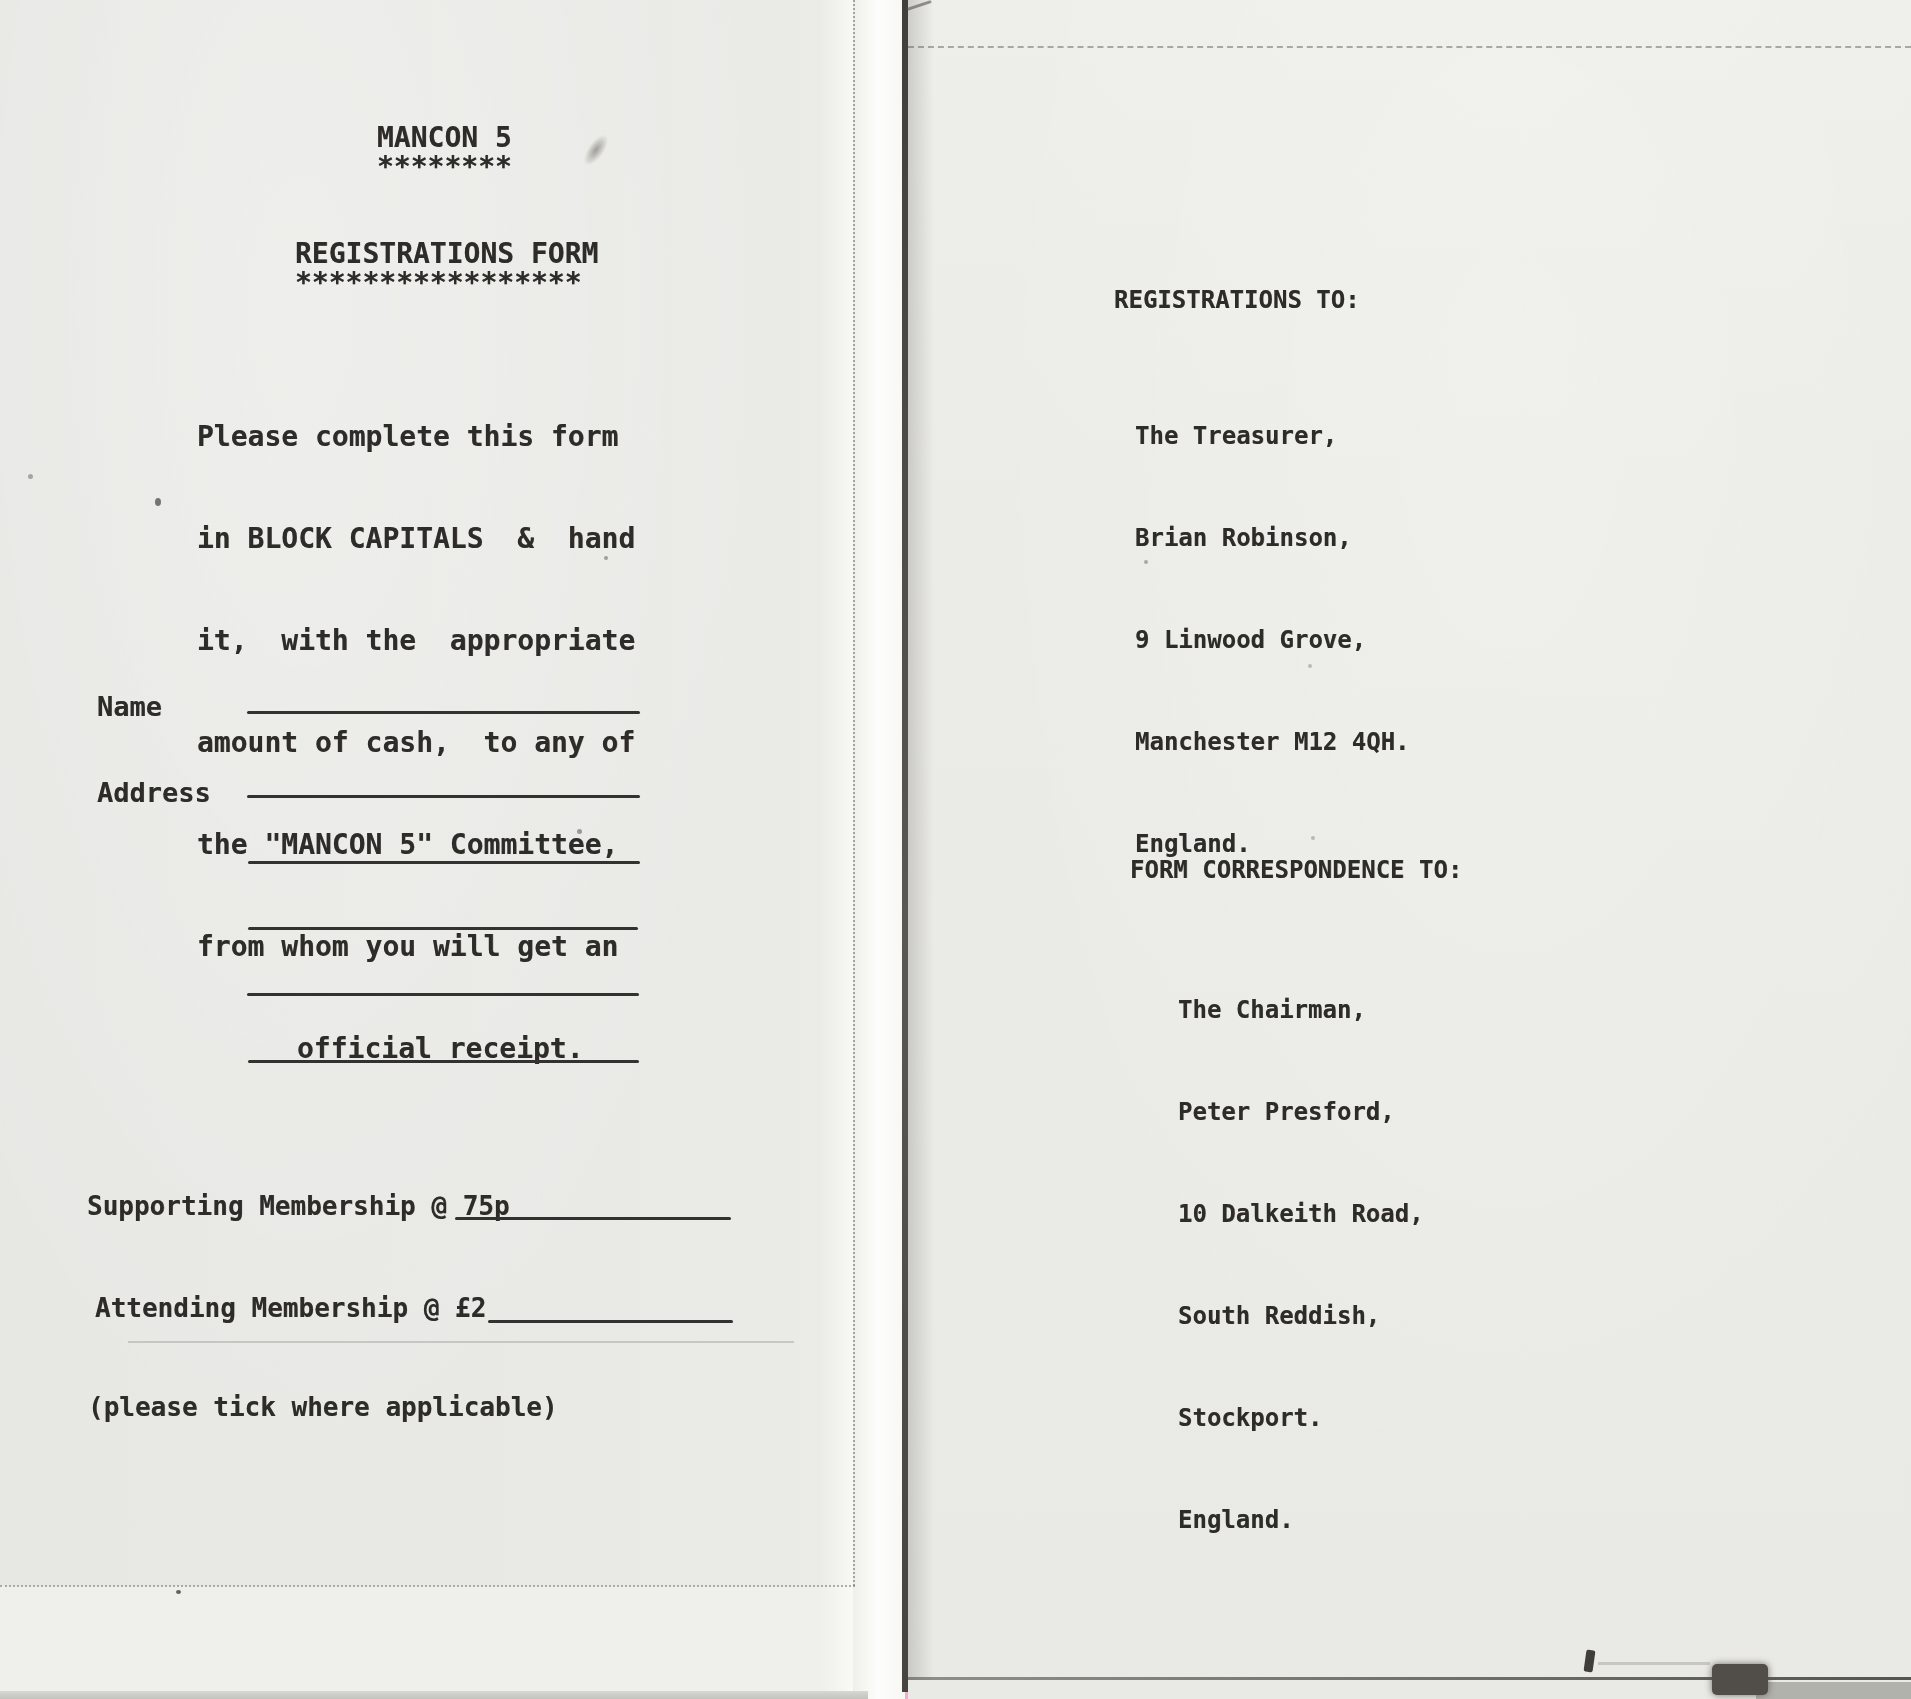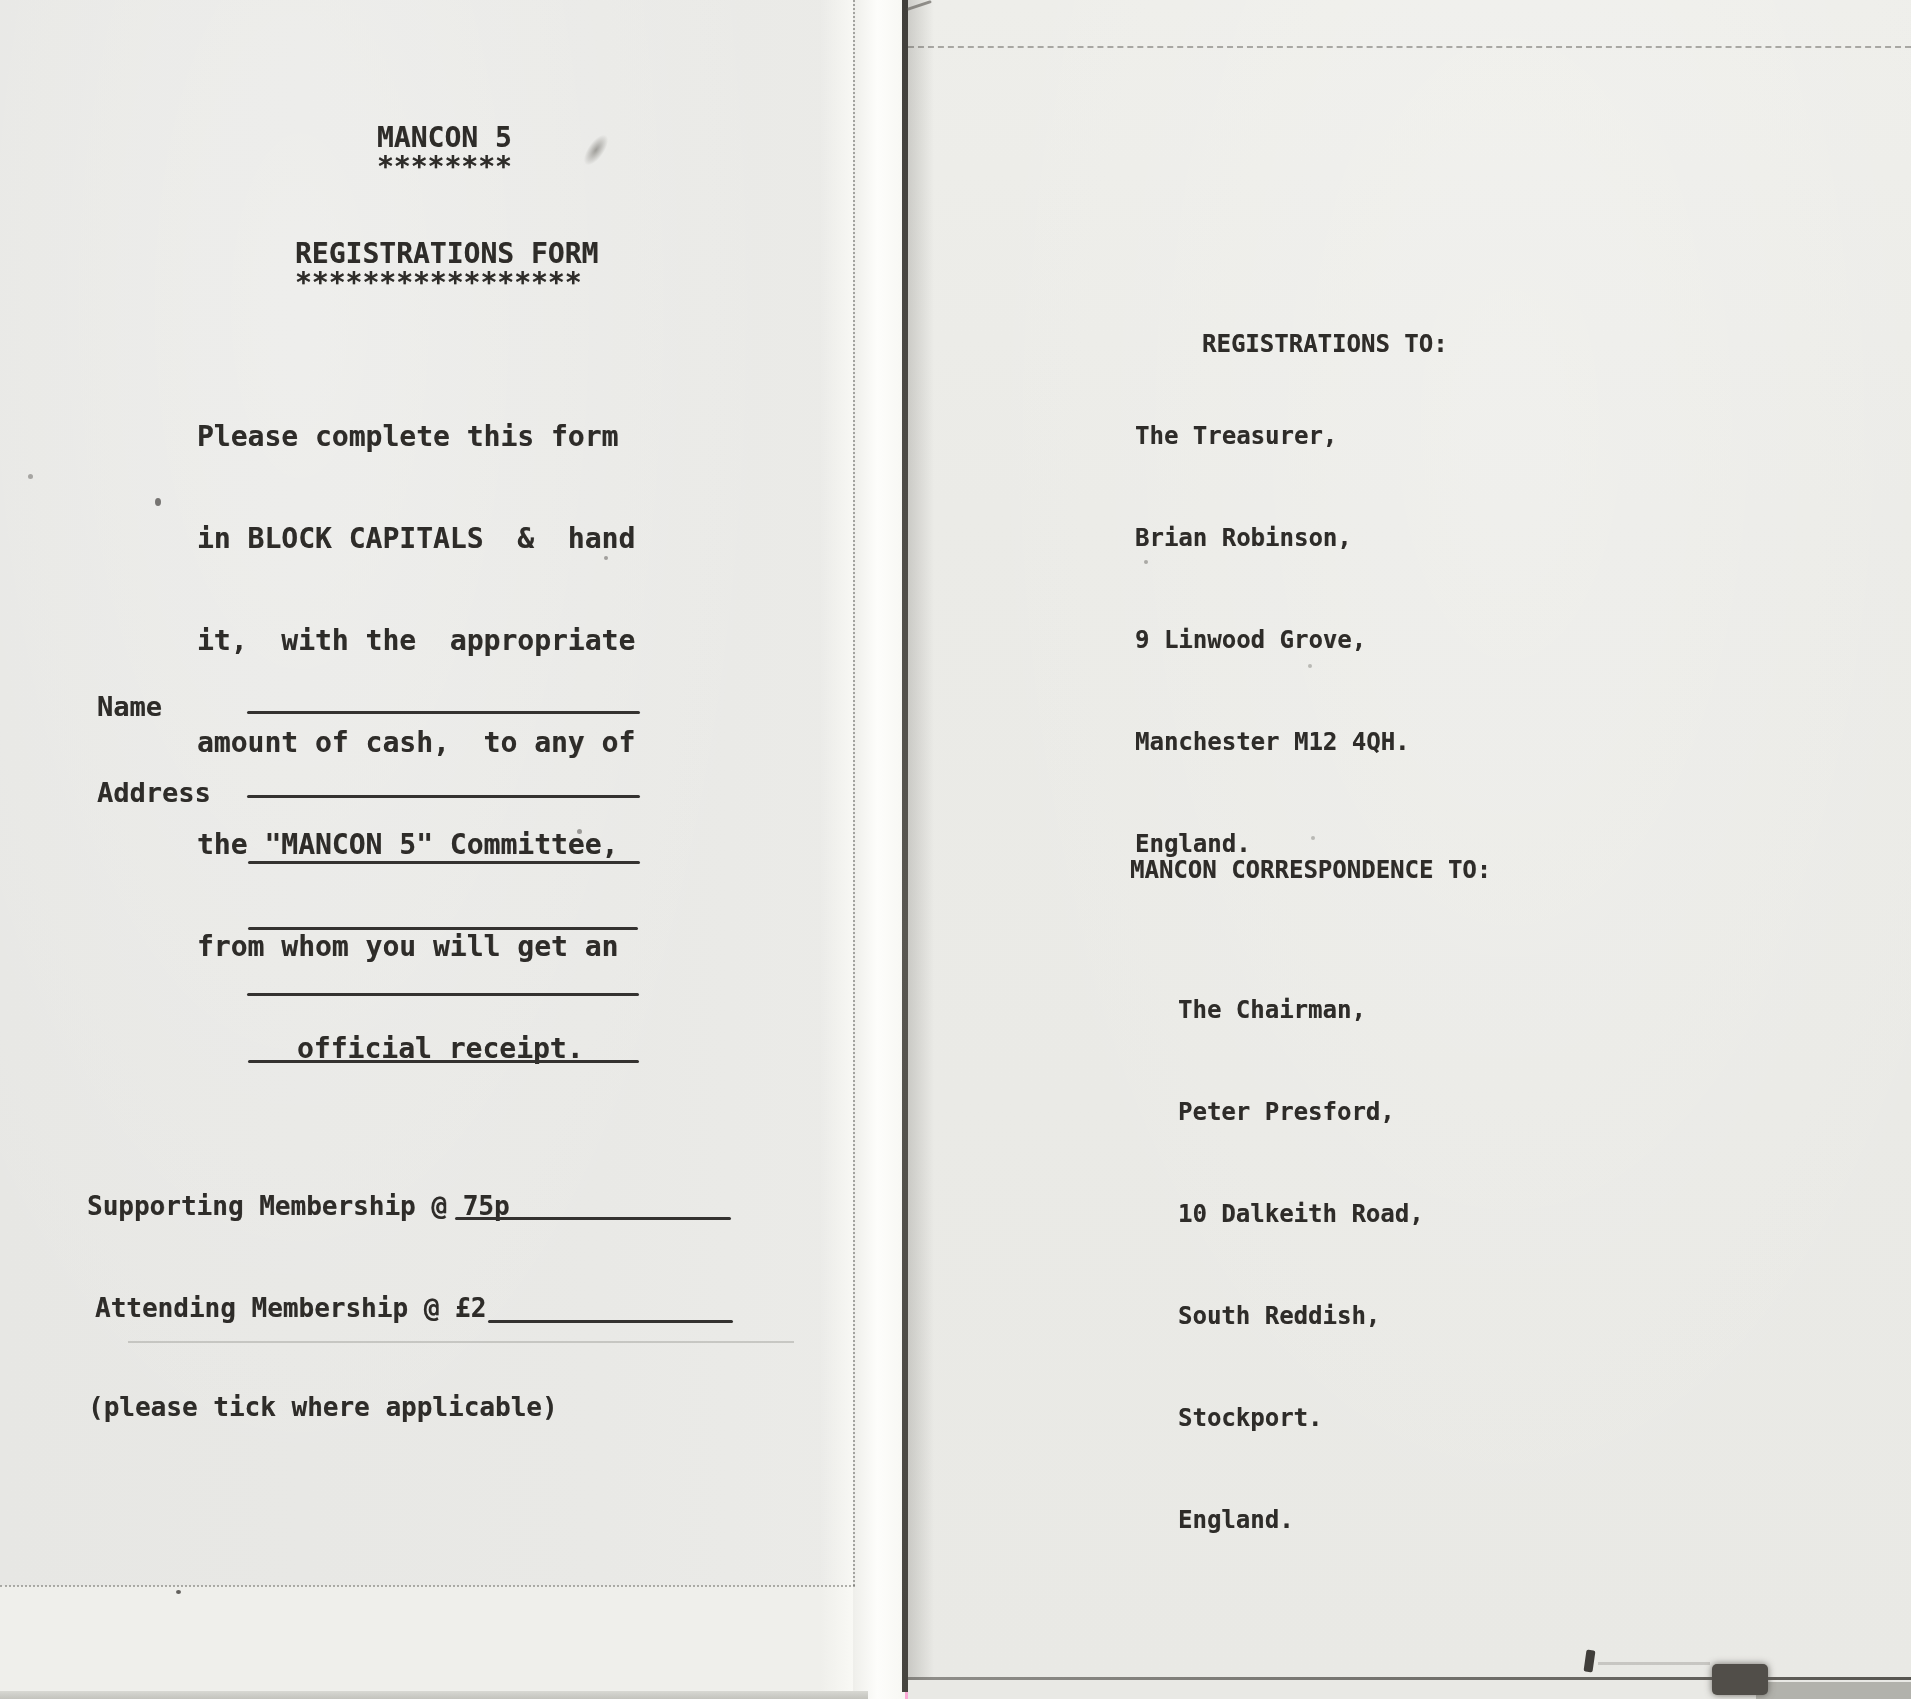--- a/index.html
+++ b/index.html
@@ -103,30 +103,30 @@
   <div class="t s21" style="left:87px;top:1193px;">Supporting Membership @ 75p</div>
   <div class="rule" style="left:455px;top:1217px;width:276px;"></div>
 
   <div class="t s21" style="left:95px;top:1295px;">Attending Membership @ £2</div>
   <div class="rule" style="left:488px;top:1320px;width:245px;"></div>
 
   <div class="crease"></div>
 
   <div class="t s21" style="left:88px;top:1394px;">(please tick where applicable)</div>
 
-  <div class="t s24" style="left:1202px;top:283px;margin-top:44px;">REGISTRATIONS TO:</div>
+  <div class="t s24" style="left:1114px;top:283px;">REGISTRATIONS TO:</div>
   <div class="t s24 para" style="left:1135px;top:351px;">
     <div>The Treasurer,</div>
     <div>Brian Robinson,</div>
     <div>9 Linwood Grove,</div>
     <div>Manchester M12 4QH.</div>
     <div>England.</div>
   </div>
 
-  <div class="t s24" style="left:1130px;top:853px;">MANCON CORRESPONDENCE TO:</div>
+  <div class="t s24" style="left:1130px;top:853px;">FORM CORRESPONDENCE TO:</div>
   <div class="t s24 para" style="left:1178px;top:925px;">
     <div>The Chairman,</div>
     <div>Peter Presford,</div>
     <div>10 Dalkeith Road,</div>
     <div>South Reddish,</div>
     <div>Stockport.</div>
     <div>England.</div>
   </div>
 
   <div class="bottom-strip-left"></div>

